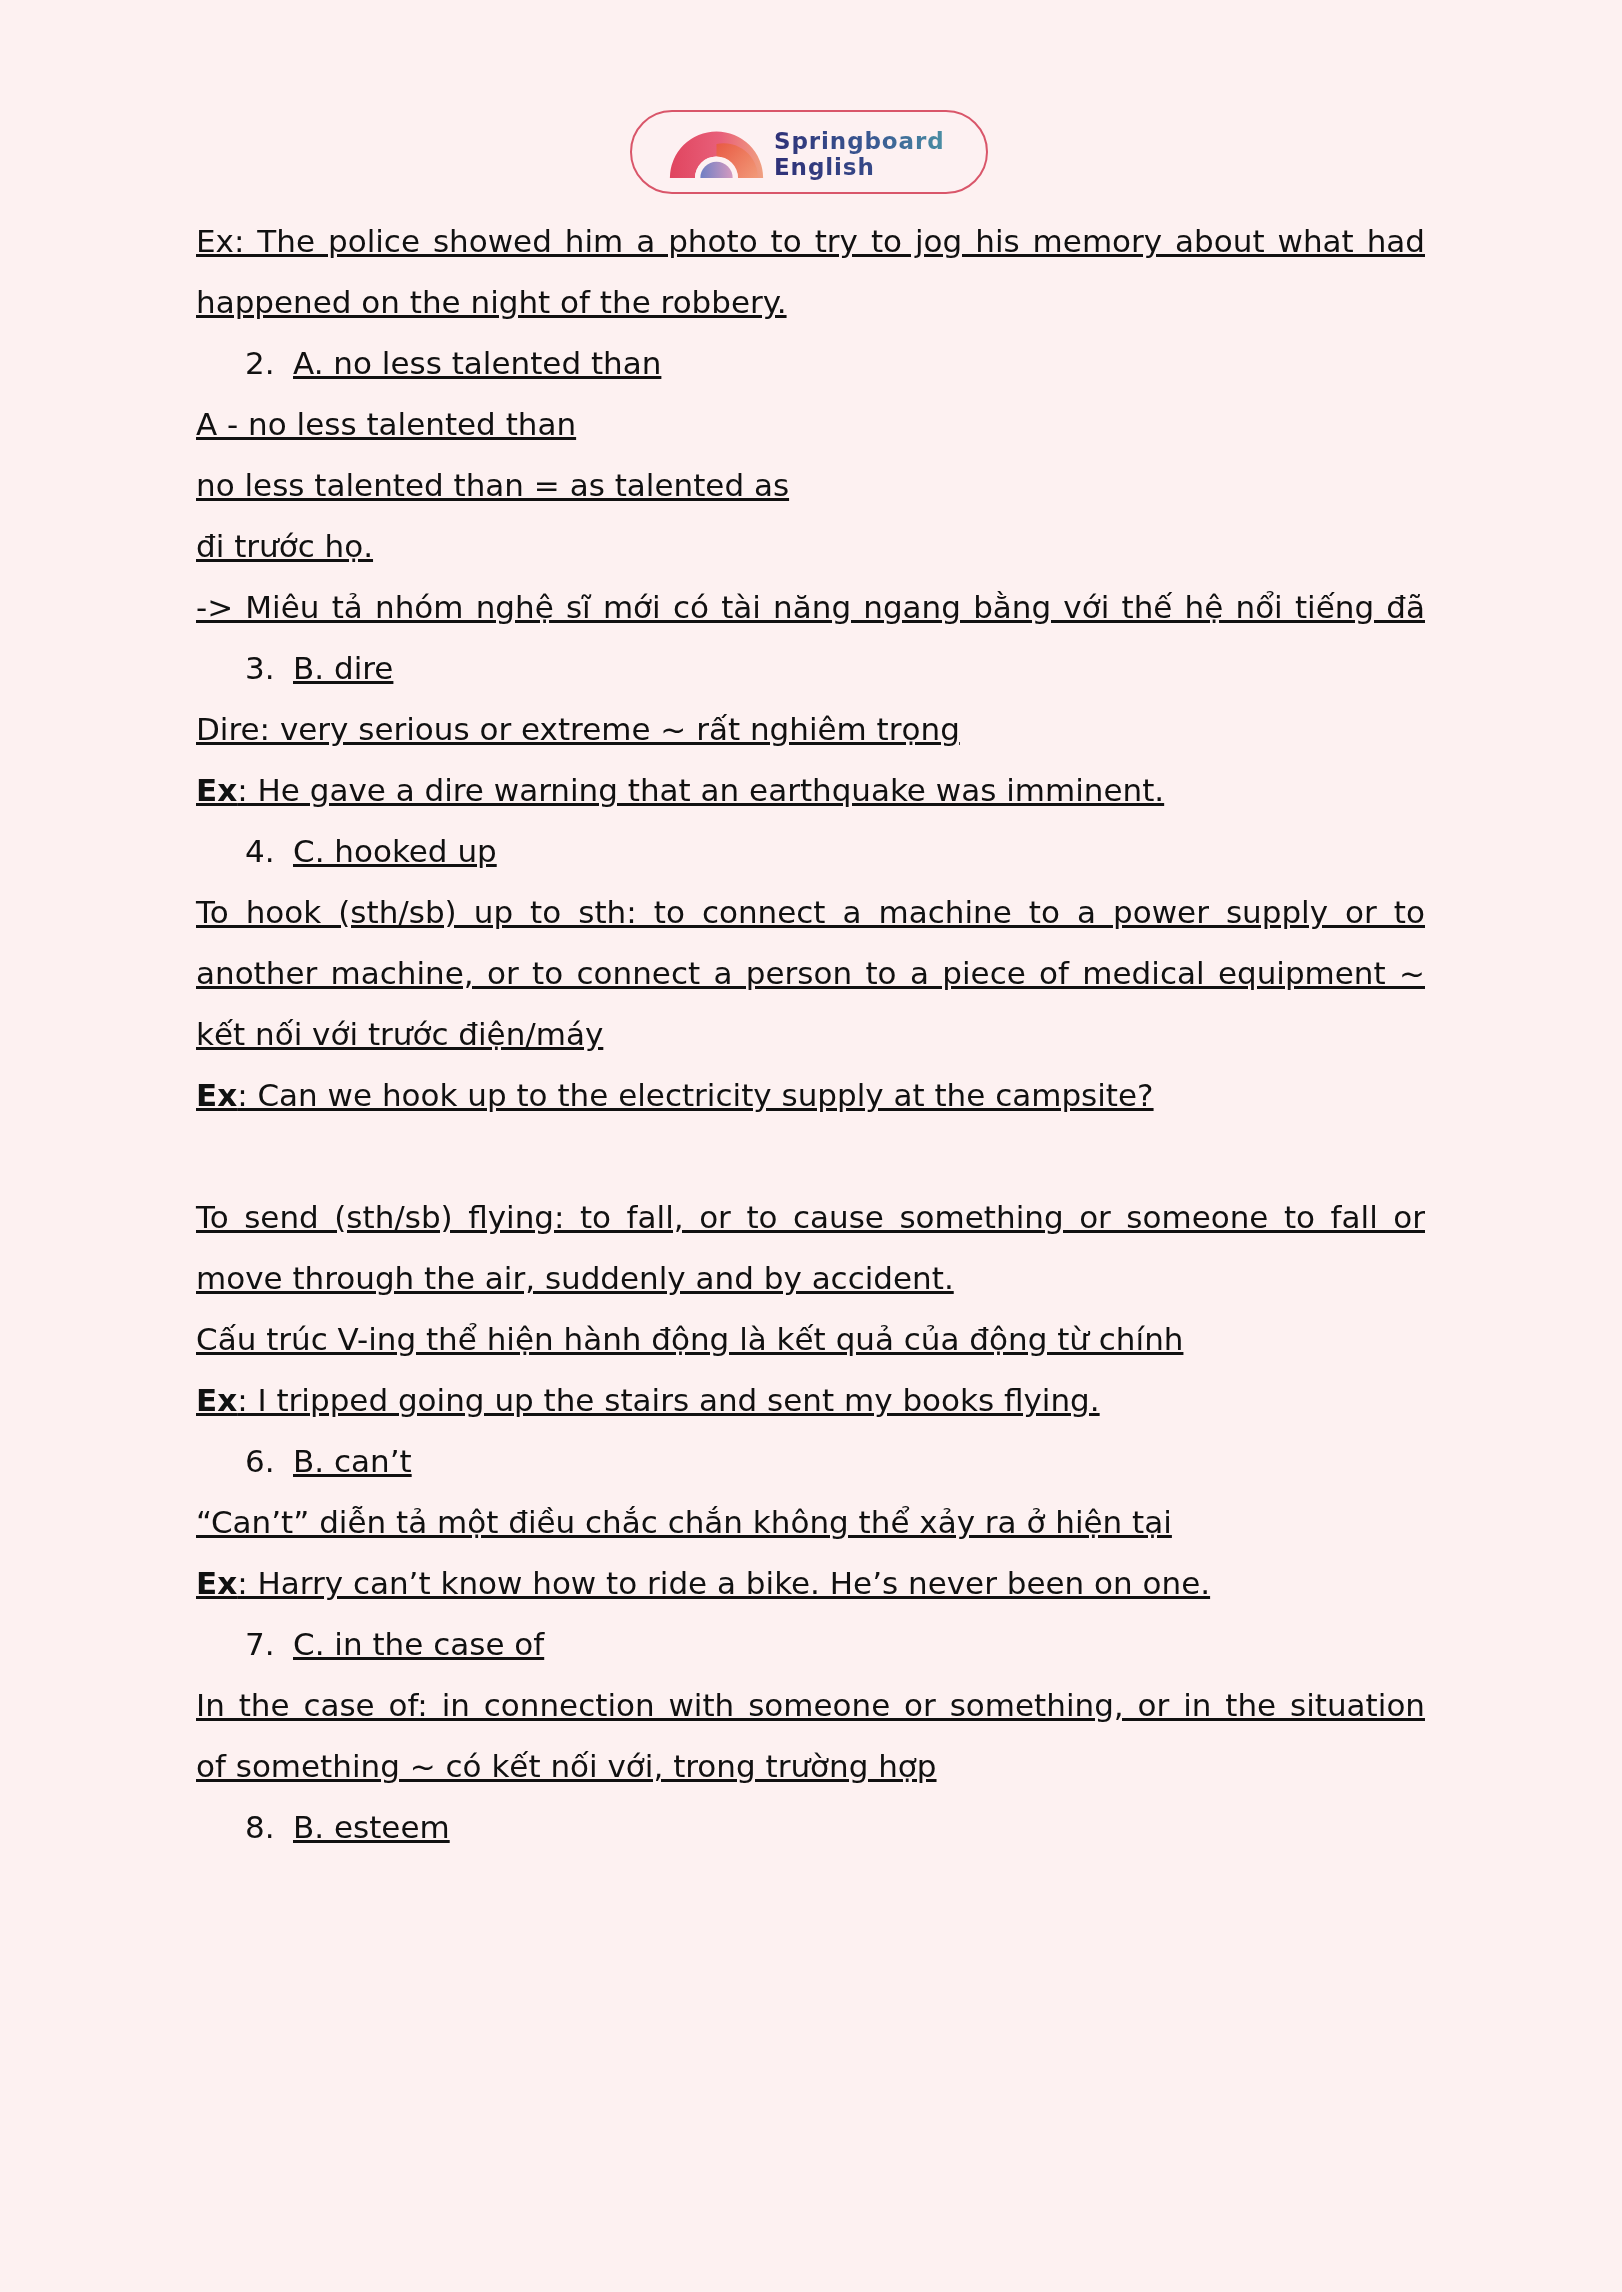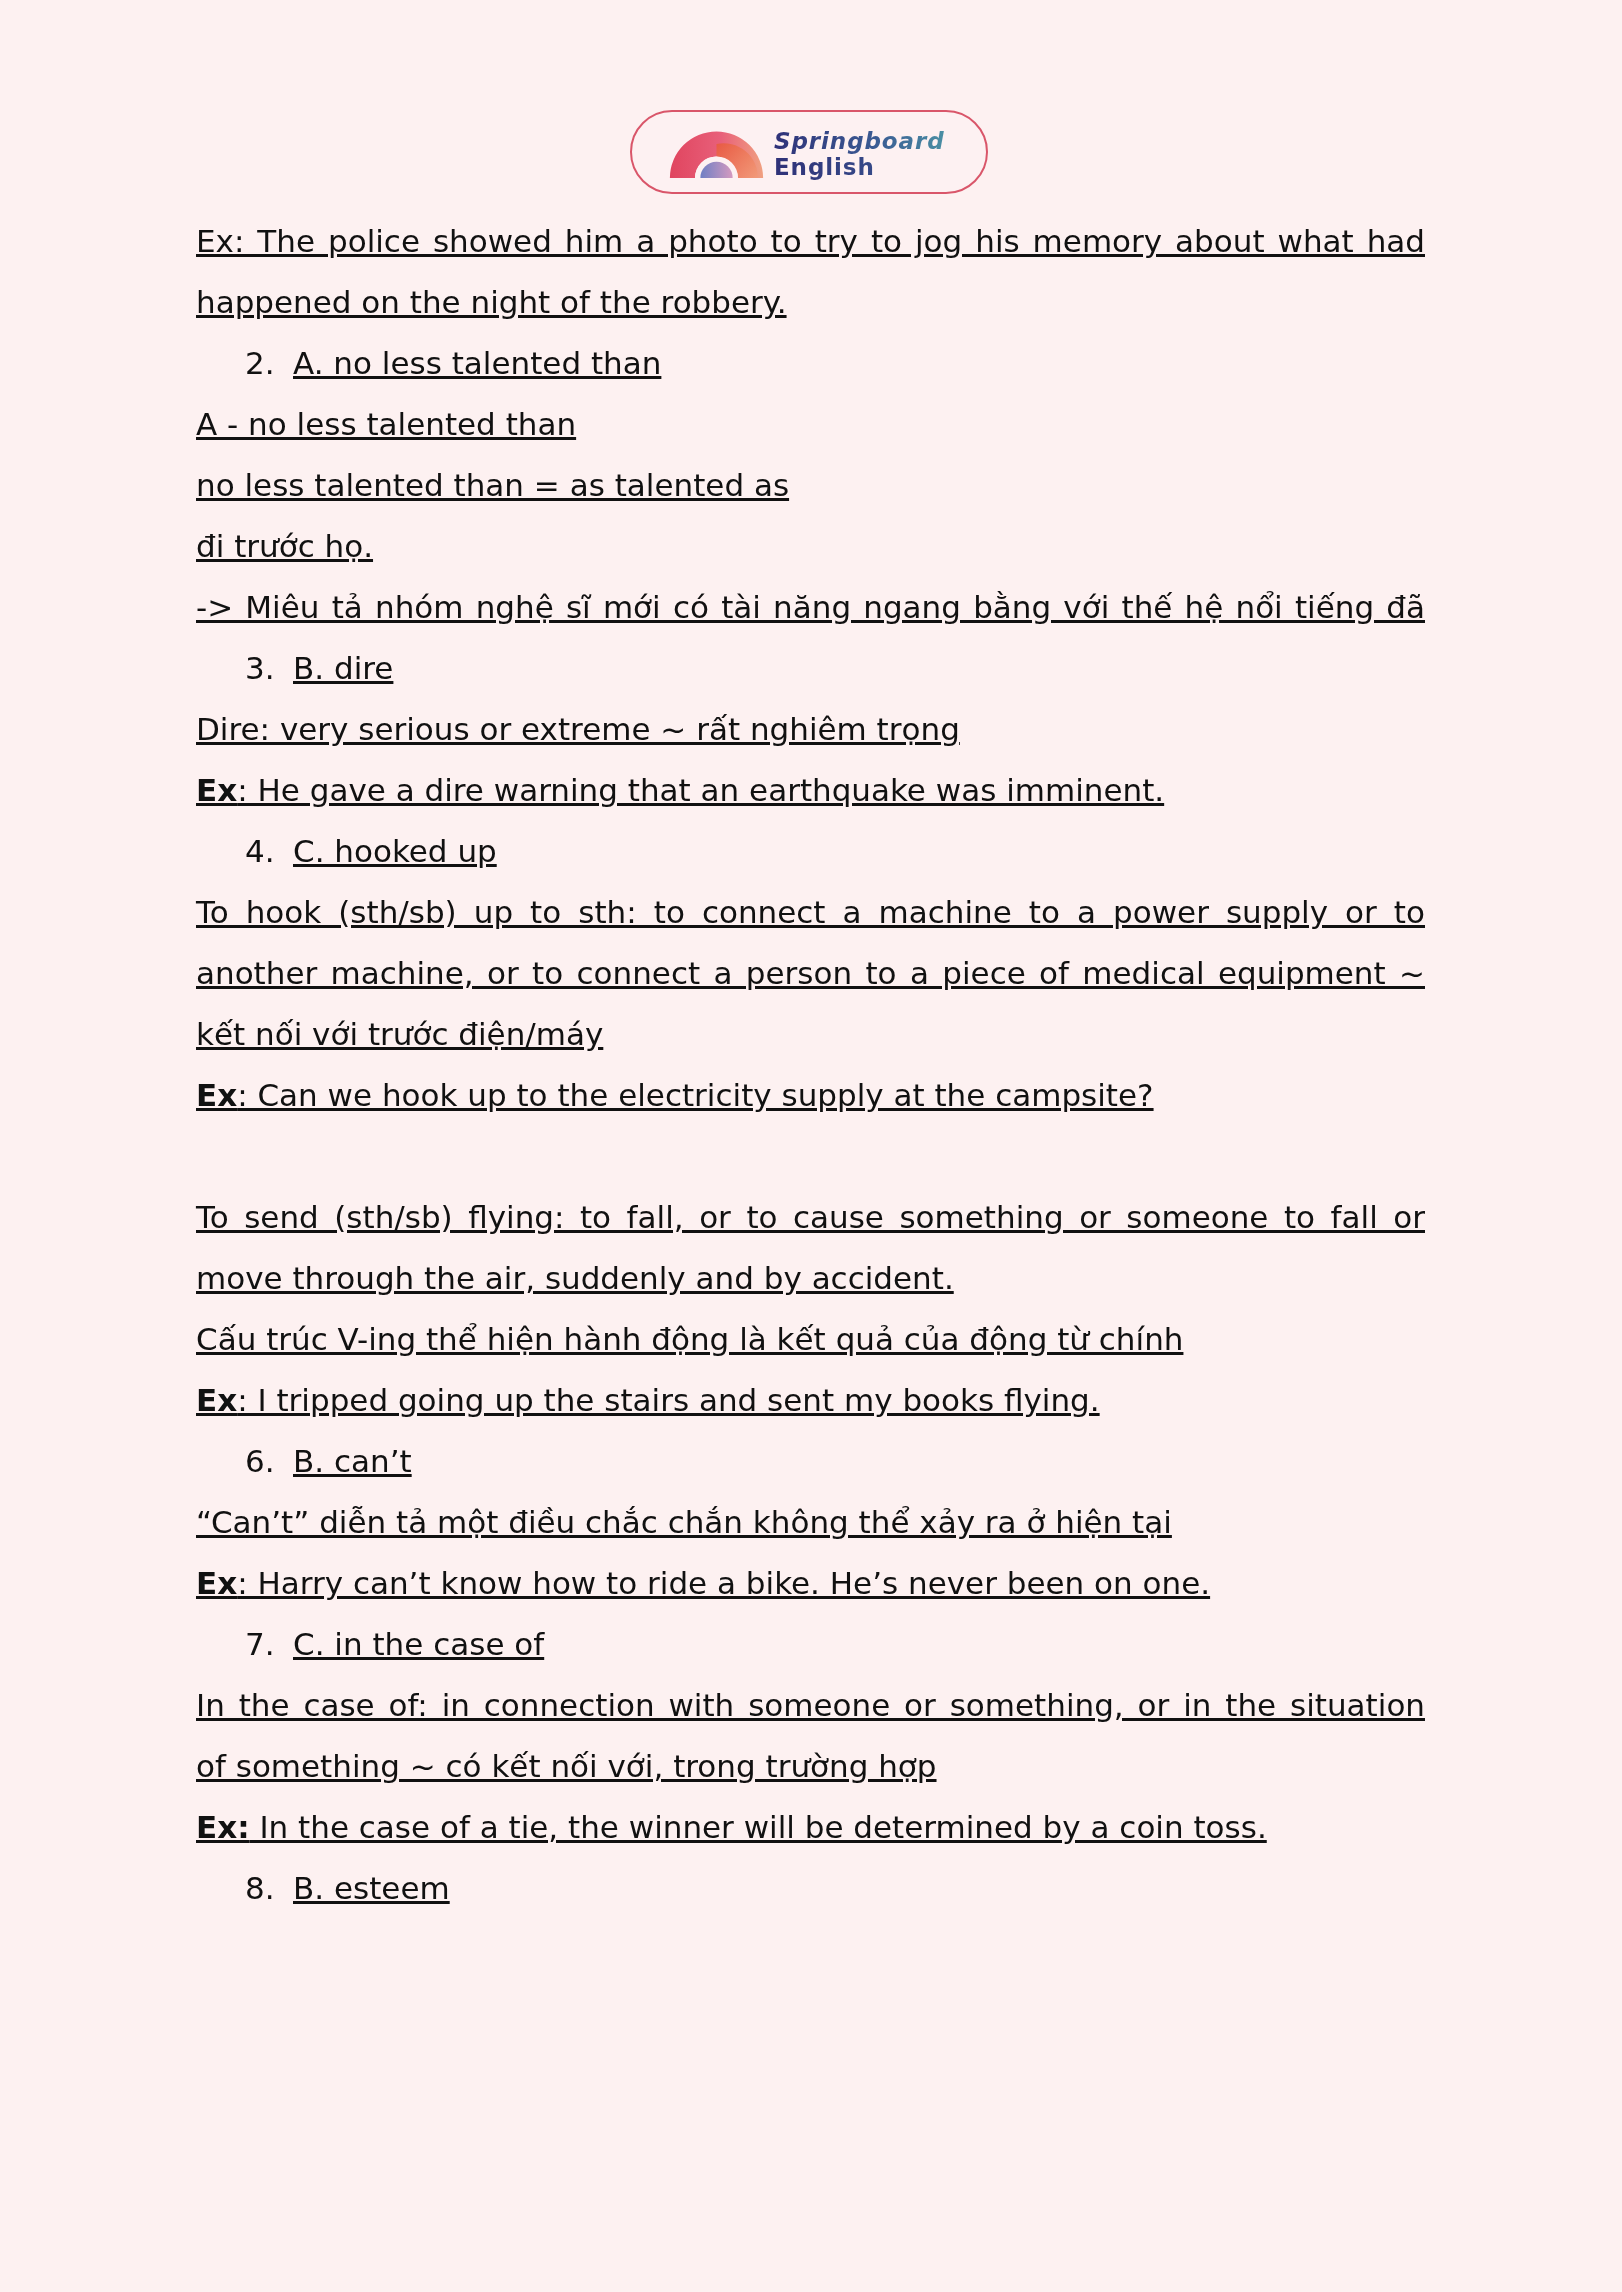--- a/index.html
+++ b/index.html
@@ -42,21 +42,20 @@
       font-size: 23px;
       line-height: 26px;
       letter-spacing: 0.9px;
     }
     .logo-text .l1 {
       display: block;
       background: linear-gradient(90deg, #2f3178 0%, #3a5b93 60%, #4a8fa4 100%);
       -webkit-background-clip: text;
       background-clip: text;
       color: transparent;
-      font-style: italic;
     }
     .logo-text .l2 {
       display: block;
       background: linear-gradient(90deg, #2f3178 0%, #3a5b93 100%);
       -webkit-background-clip: text;
       background-clip: text;
       color: transparent;
     }
     .content {
       position: absolute;
@@ -139,16 +138,15 @@
     <div class="line justify"><span>To send (sth/sb) flying: to fall, or to cause something or someone to fall or</span></div>
     <div class="line"><span>move through the air, suddenly and by accident.</span></div>
     <div class="line"><span>Cấu trúc V-ing thể hiện hành động là kết quả của động từ chính</span></div>
     <div class="line"><b>Ex</b><span>: I tripped going up the stairs and sent my books flying.</span></div>
     <div class="line list-item"><span class="num">6.</span><span>B. can’t</span></div>
     <div class="line"><span>“Can’t” diễn tả một điều chắc chắn không thể xảy ra ở hiện tại</span></div>
     <div class="line"><b>Ex</b><span>: Harry can’t know how to ride a bike. He’s never been on one.</span></div>
     <div class="line list-item"><span class="num">7.</span><span>C. in the case of</span></div>
     <div class="line justify"><span>In the case of: in connection with someone or something, or in the situation</span></div>
     <div class="line"><span>of something ~ có kết nối với, trong trường hợp</span></div>
-    <div class="line"><b>Ex:</b><span> In the case of a tie, the winner will be determined by a coin toss.</span></div>
     <div class="line list-item"><span class="num">8.</span><span>B. esteem</span></div>
   </div>
 
 
 </body></html>

